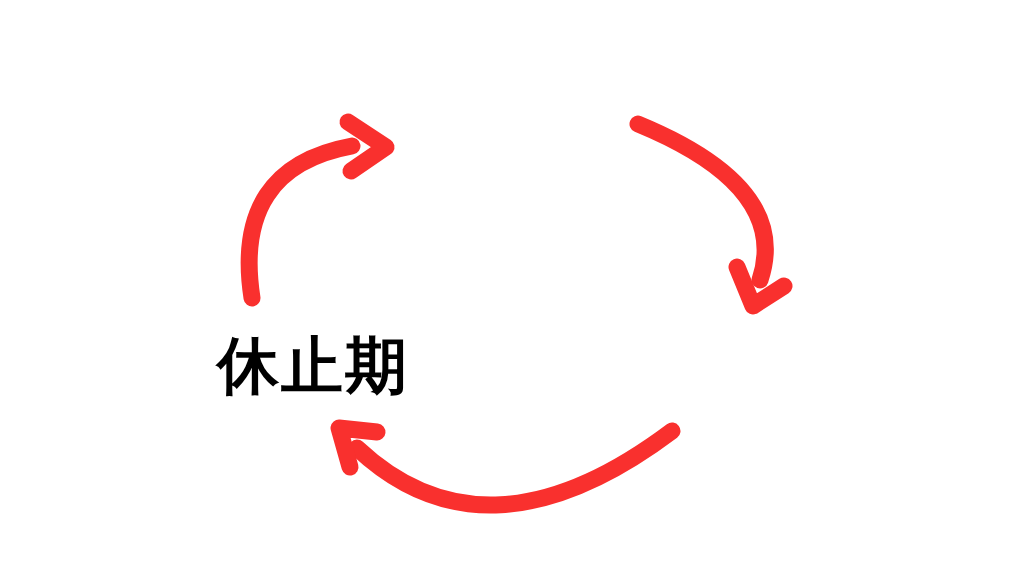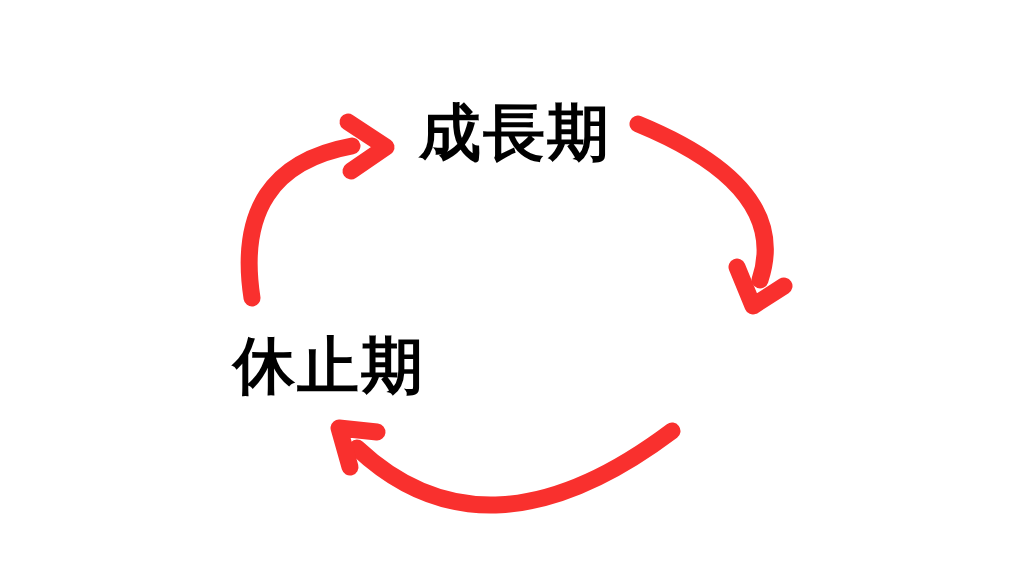--- a/index.html
+++ b/index.html
@@ -34,21 +34,21 @@
     transform: translate(-50%, -50%);
     font-size: 62px;
     font-weight: 900;
     letter-spacing: 2px;
     color: var(--text-color, #000000);
     white-space: nowrap;
     line-height: 1;
   }
   .node-growth     { left: 515px; top: 133px; }
   .node-regression { left: 708px; top: 366px; }
-  .node-rest       { left: 329px; top: 366px; }
+  .node-rest       { left: 313px; top: 366px; }
 </style>
 </head>
 <body>
 
 <div class="canvas">
 
   <svg class="arrow-layer" viewBox="0 0 1024 576" xmlns="http://www.w3.org/2000/svg">
 
     <g>
       <path class="arrow-stroke" d="M 638 124 Q 791 187 760 280"></path>
@@ -59,18 +59,17 @@
       <path class="arrow-stroke" d="M 672 431 Q 487 570 357 448"></path>
       <path class="arrow-stroke" d="M 377 432 L 339 428 L 350 467"></path>
     </g>
 
     <g>
       <path class="arrow-stroke" d="M 252 298 Q 232 168 352 146"></path>
       <path class="arrow-stroke" d="M 348 122 L 386 147 L 351 171"></path>
     </g>
   </svg>
 
-  <div class="node-label node-growth">成長期</div>
 
 
   <div class="node-label node-rest">休止期</div>
 
 </div>
 
 </body></html>

